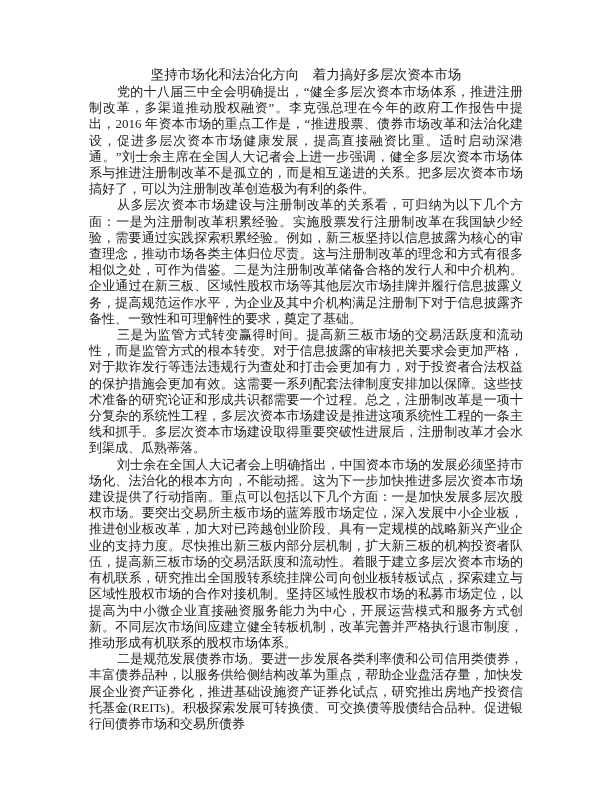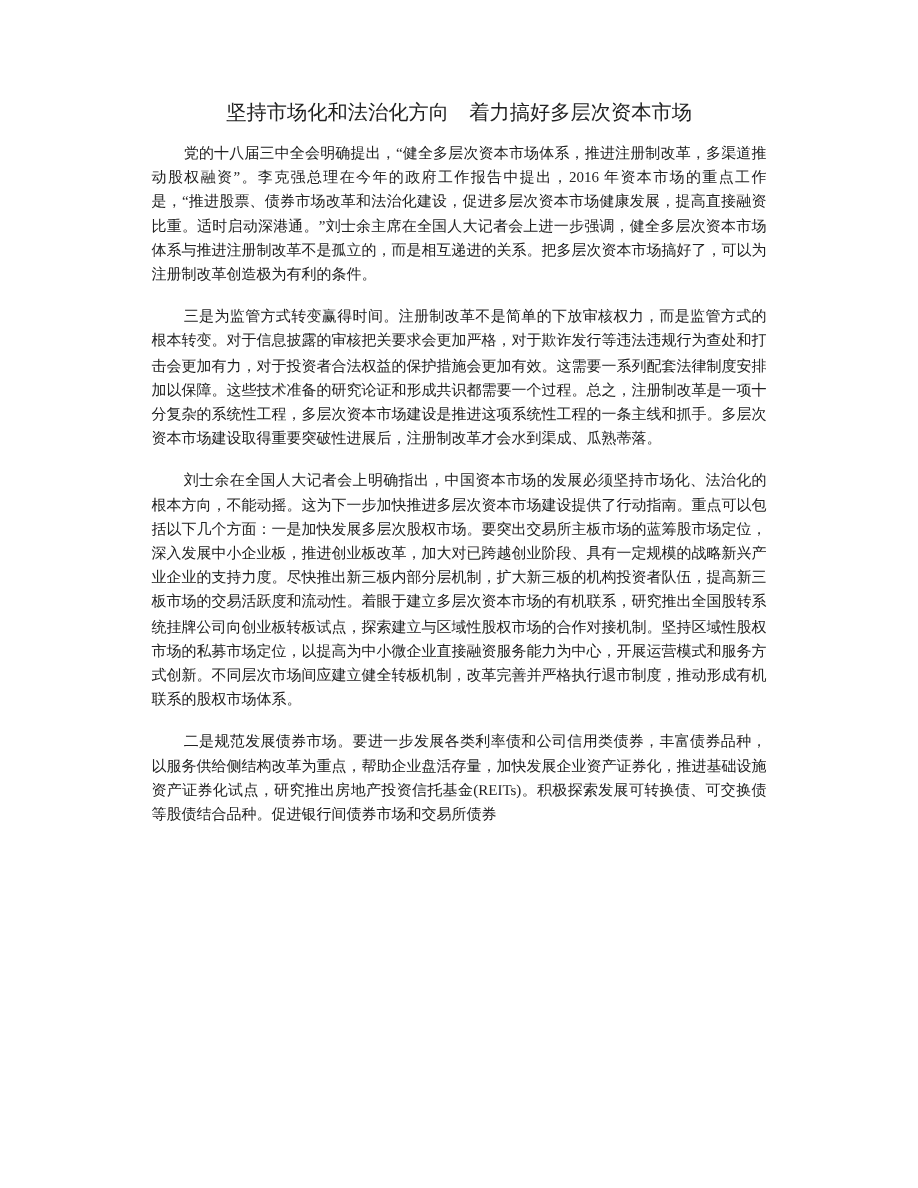--- a/index.html
+++ b/index.html
@@ -24,33 +24,34 @@
   }
   .doc-title {
     font-size: 13.5px;
     font-weight: 400;
     line-height: 17px;
     text-align: center;
     margin: 0 0 1px 0;
     white-space: nowrap;
   }
   .para {
-    font-size: 10px;
+    font-size: 13px;
     line-height: 16.2px;
     text-align: justify;
     text-justify: inter-character;
     text-indent: 2.15em;
-    margin: 12px;
+    margin: 0;
     word-break: break-all;
   }
 </style>
 </head>
 <body>
 
 <div class="page">
   <div class="content">
     <h1 class="doc-title">坚持市场化和法治化方向　着力搞好多层次资本市场</h1>
     <p class="para">党的十八届三中全会明确提出，“健全多层次资本市场体系，推进注册制改革，多渠道推动股权融资”。李克强总理在今年的政府工作报告中提出，2016 年资本市场的重点工作是，“推进股票、债券市场改革和法治化建设，促进多层次资本市场健康发展，提高直接融资比重。适时启动深港通。”刘士余主席在全国人大记者会上进一步强调，健全多层次资本市场体系与推进注册制改革不是孤立的，而是相互递进的关系。把多层次资本市场搞好了，可以为注册制改革创造极为有利的条件。</p>
-    <p class="para">三是为监管方式转变赢得时间。注册制改革不是简单的下放审核权力，而是监管方式的根本转变。对于信息披露的审核把关要求会更加严格，对于欺诈发行等违法违规行为查处和打击会更加有力，对于投资者合法权益的保护措施会更加有效。这需要一系列配套法律制度安排加以保障。这些技术准备的研究论证和形成共识都需要一个过程。总之，注册制改革是一项十分复杂的系统性工程，多层次资本市场建设是推进这项系统性工程的一条主线和抓手。多层次资本市场建设取得重要突破性进展后，注册制改革才会水到渠成、瓜熟蒂落。</p>
+    <p class="para">从多层次资本市场建设与注册制改革的关系看，可归纳为以下几个方面：一是为注册制改革积累经验。实施股票发行注册制改革在我国缺少经验，需要通过实践探索积累经验。例如，新三板坚持以信息披露为核心的审查理念，推动市场各类主体归位尽责。这与注册制改革的理念和方式有很多相似之处，可作为借鉴。二是为注册制改革储备合格的发行人和中介机构。企业通过在新三板、区域性股权市场等其他层次市场挂牌并履行信息披露义务，提高规范运作水平，为企业及其中介机构满足注册制下对于信息披露齐备性、一致性和可理解性的要求，奠定了基础。</p>
+    <p class="para">三是为监管方式转变赢得时间。提高新三板市场的交易活跃度和流动性，而是监管方式的根本转变。对于信息披露的审核把关要求会更加严格，对于欺诈发行等违法违规行为查处和打击会更加有力，对于投资者合法权益的保护措施会更加有效。这需要一系列配套法律制度安排加以保障。这些技术准备的研究论证和形成共识都需要一个过程。总之，注册制改革是一项十分复杂的系统性工程，多层次资本市场建设是推进这项系统性工程的一条主线和抓手。多层次资本市场建设取得重要突破性进展后，注册制改革才会水到渠成、瓜熟蒂落。</p>
     <p class="para">刘士余在全国人大记者会上明确指出，中国资本市场的发展必须坚持市场化、法治化的根本方向，不能动摇。这为下一步加快推进多层次资本市场建设提供了行动指南。重点可以包括以下几个方面：一是加快发展多层次股权市场。要突出交易所主板市场的蓝筹股市场定位，深入发展中小企业板，推进创业板改革，加大对已跨越创业阶段、具有一定规模的战略新兴产业企业的支持力度。尽快推出新三板内部分层机制，扩大新三板的机构投资者队伍，提高新三板市场的交易活跃度和流动性。着眼于建立多层次资本市场的有机联系，研究推出全国股转系统挂牌公司向创业板转板试点，探索建立与区域性股权市场的合作对接机制。坚持区域性股权市场的私募市场定位，以提高为中小微企业直接融资服务能力为中心，开展运营模式和服务方式创新。不同层次市场间应建立健全转板机制，改革完善并严格执行退市制度，推动形成有机联系的股权市场体系。</p>
     <p class="para">二是规范发展债券市场。要进一步发展各类利率债和公司信用类债券，丰富债券品种，以服务供给侧结构改革为重点，帮助企业盘活存量，加快发展企业资产证券化，推进基础设施资产证券化试点，研究推出房地产投资信托基金(REITs)。积极探索发展可转换债、可交换债等股债结合品种。促进银行间债券市场和交易所债券</p>
   </div>
 </div>
 
 </body></html>

